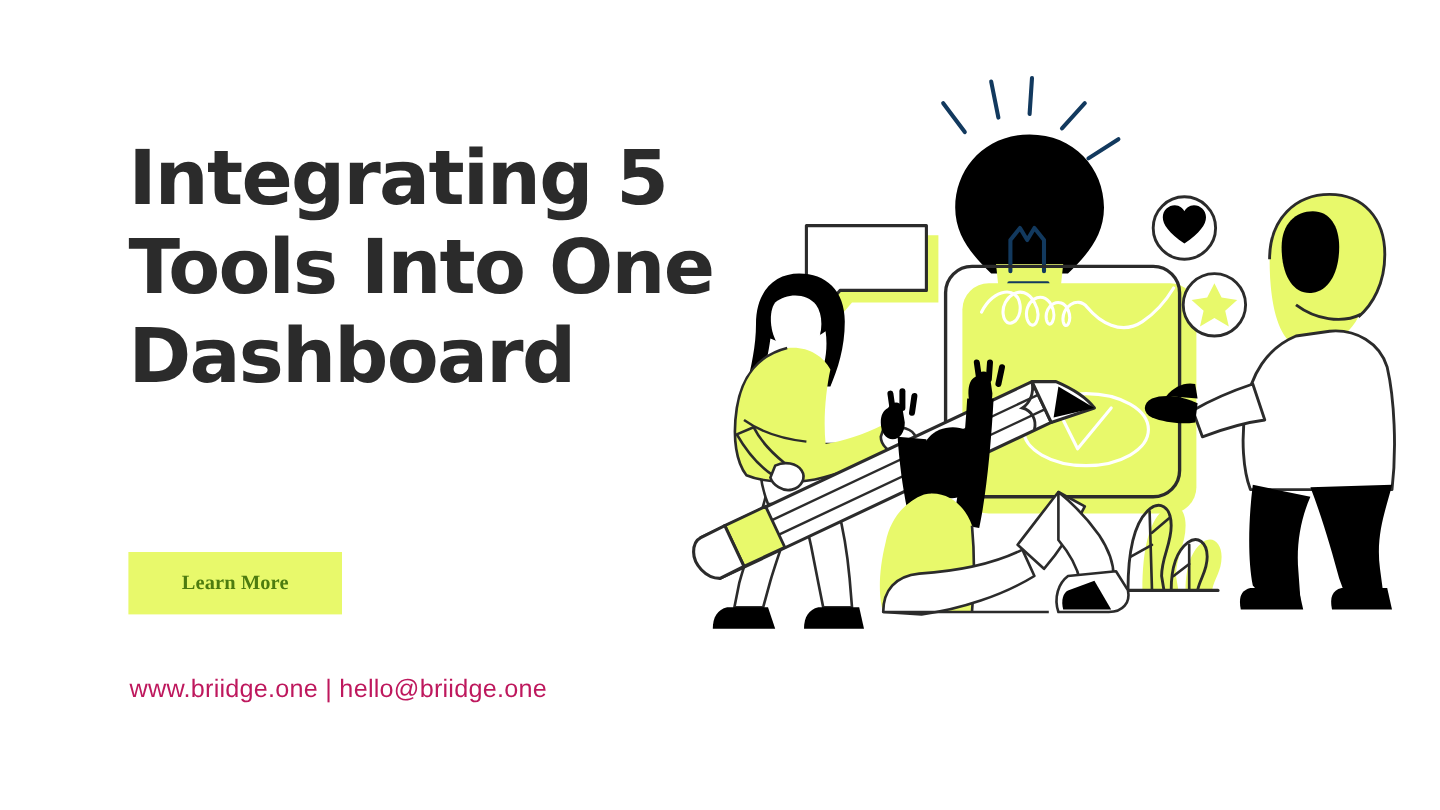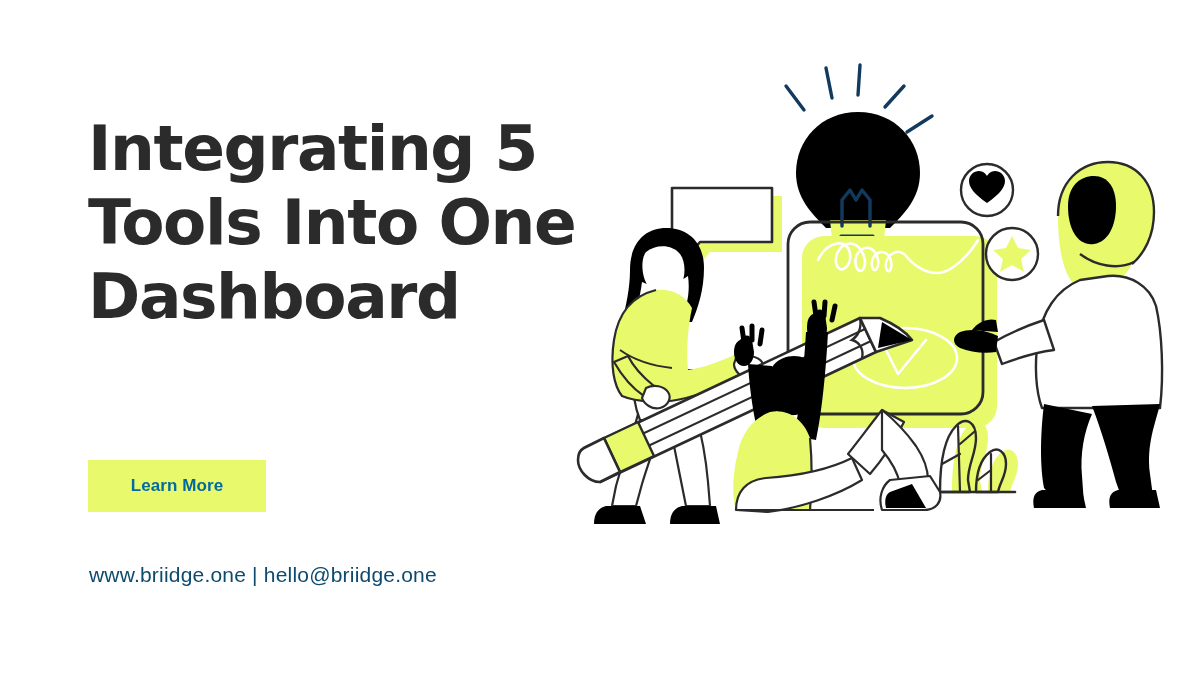--- a/index.html
+++ b/index.html
@@ -16,21 +16,21 @@
     position: relative;
     width: 1200px;
     height: 675px;
     background: #ffffff;
     font-family: "Liberation Sans", sans-serif;
   }
 
   
   .left-col {
     position: absolute;
-    left: 88px;
+    left: 107px;
     top: 0;
     width: 500px;
     height: 669px;
   }
 
   .headline {
     position: absolute;
     top: 112px;
     left: 0;
     width: 500px;
@@ -64,36 +64,36 @@
     width: 178px;
     height: 52px;
     background: #e8f96b;
     border: none;
     display: flex;
     align-items: center;
     justify-content: center;
     cursor: pointer;
   }
   .cta-button .cta-label {
-    font-family: Liberation Sans, sans-serif;
+    font-family: Liberation Serif, serif;
     font-size: 17px;
     font-weight: bold;
     letter-spacing: 0.1px;
-    color: #0369a1;
+    color: #4d7c0f;
   }
 
   .footer-contact {
     position: absolute;
     left: 1px;
     top: 563px;
     font-family: "Liberation Sans", sans-serif;
     font-size: 21px;
     font-weight: 400;
     letter-spacing: 0.2px;
-    color: #0c4a6e;
+    color: #be185d;
   }
 
   
   .illustration {
     position: absolute;
     left: 560px;
     top: 40px;
     width: 620px;
     height: 510px;
   }

